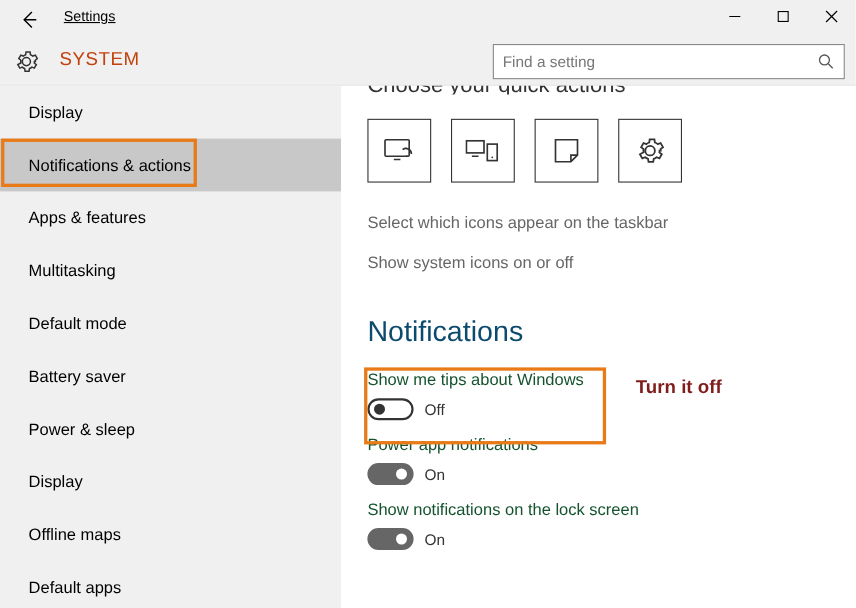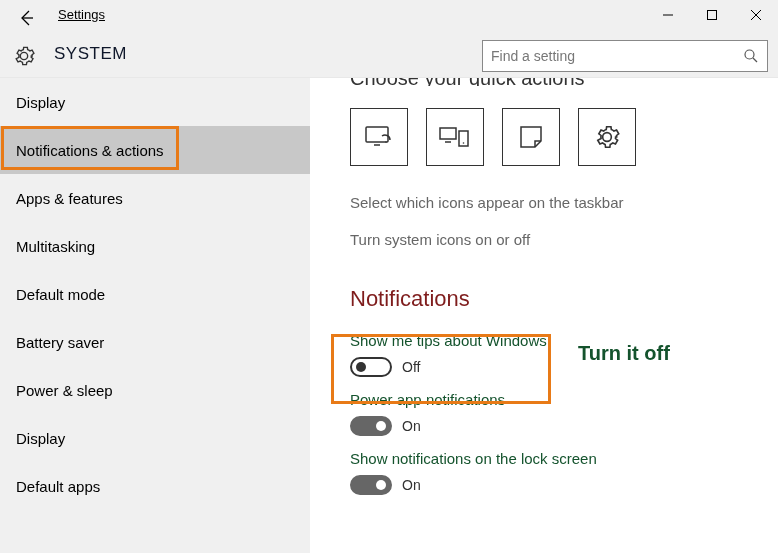--- a/index.html
+++ b/index.html
@@ -55,27 +55,27 @@
     align-items: center;
     justify-content: center;
   }
   .page-title {
     position: absolute;
     left: 54px;
     top: 44px;
     font-size: 17px;
     font-weight: 400;
     letter-spacing: 0.5px;
-    color: #0f172a;
+    color: #c2410c;
   }
   .search-box {
     position: absolute;
     right: 10px;
     top: 40px;
-    width: 286px;
+    width: 320px;
     height: 32px;
     border: 1px solid #888;
     background: #fff;
     display: flex;
     align-items: center;
     padding: 0 8px;
   }
   .search-input {
     flex: 1;
     border: none;
@@ -99,41 +99,41 @@
   }
   .sidebar {
     width: 310px;
     background: #f0f0f0;
     overflow: visible;
   }
   .sidebar-item {
     height: 48px;
     display: flex;
     align-items: center;
-    padding-left: 16px;
+    padding-left: 26px;
     font-size: 15px;
     color: #000;
     cursor: pointer;
   }
   .sidebar-item.selected {
     background: #c8c8c8;
   }
   .annot-box-sidebar {
     position: absolute;
     left: 1px;
     top: 126px;
     width: 178px;
     height: 44px;
     border: 3px solid #e87a17;
     pointer-events: none;
   }
   
   .content {
     flex: 1;
-    padding: 0 40px;
+    padding: 0 24px;
     overflow: hidden;
     position: relative;
   }
   .clipped-heading {
     font-size: 20px;
     color: #333;
     margin-top: -6px;
     margin-bottom: 22px;
     overflow: hidden;
     height: 14px;
@@ -157,23 +157,23 @@
   }
   
   .link-row {
     font-size: 15px;
     color: #666;
     margin-bottom: 20px;
     cursor: pointer;
   }
   
   .section-heading {
-    font-size: 22px;
+    font-size: 26px;
     font-weight: 400;
-    color: #7f1d1d;
+    color: #0c4a6e;
     margin-top: 38px;
     margin-bottom: 20px;
   }
   
   .toggle-group {
     margin-bottom: 14px;
   }
   .toggle-label {
     font-size: 15px;
     color: #14532d;
@@ -223,22 +223,22 @@
     left: 331px;
     top: 334px;
     width: 220px;
     height: 70px;
     pointer-events: none;
   }
   .annot-text {
     position: absolute;
     left: 578px;
     top: 342px;
-    color: #14532d;
-    font-size: 20px;
+    color: #7f1d1d;
+    font-size: 17px;
     font-weight: bold;
     pointer-events: none;
   }
   
 </style>
 </head>
 <body>
 
 <div class="header">
   <div class="back-btn">
@@ -286,20 +286,21 @@
 <div class="main">
   <div class="sidebar" id="sidebar">
       <div class="sidebar-item">Display</div>
       <div class="sidebar-item selected">Notifications &amp; actions</div>
       <div class="sidebar-item">Apps &amp; features</div>
       <div class="sidebar-item">Multitasking</div>
       <div class="sidebar-item">Default mode</div>
       <div class="sidebar-item">Battery saver</div>
       <div class="sidebar-item">Power &amp; sleep</div>
       <div class="sidebar-item">Display</div>
+      <div class="sidebar-item">Offline maps</div>
       <div class="sidebar-item">Default apps</div>
     </div>
 
   <div class="content">
     <div class="clipped-heading">
       <span class="clipped-heading-inner">Choose your quick actions</span>
     </div>
 
     <div class="quick-icons">
       <div class="quick-tile">
@@ -325,21 +326,21 @@
           </svg>
       </div>
       <div class="quick-tile">
         <svg width="26" height="26" viewBox="0 0 24 24">
             <path fill="none" stroke="#333" stroke-width="1.5" d="M12 8a4 4 0 100 8 4 4 0 000-8zm8.94 4a7.12 7.12 0 00-.14-1.4l2.03-1.58-2-3.46-2.4.96a7.03 7.03 0 00-2.42-1.4l-.36-2.56h-4l-.36 2.56a7.03 7.03 0 00-2.42 1.4l-2.4-.96-2 3.46 2.03 1.58a7.12 7.12 0 000 2.8L3.47 15l2 3.46 2.4-.96c.72.6 1.54 1.07 2.42 1.4l.36 2.56h4l.36-2.56a7.03 7.03 0 002.42-1.4l2.4.96 2-3.46-2.03-1.58c.09-.46.14-.93.14-1.42z"></path>
           </svg>
       </div>
     </div>
 
     <div class="link-row">Select which icons appear on the taskbar</div>
-    <div class="link-row">Turn system icons on or off</div>
+    <div class="link-row">Show system icons on or off</div>
 
     <div class="section-heading">Notifications</div>
 
     <div id="toggles">
         <div class="toggle-group">
           <div class="toggle-label">Show me tips about Windows</div>
           <div class="toggle-row">
             <div class="toggle">
               <div class="toggle-knob"></div>
             </div>

